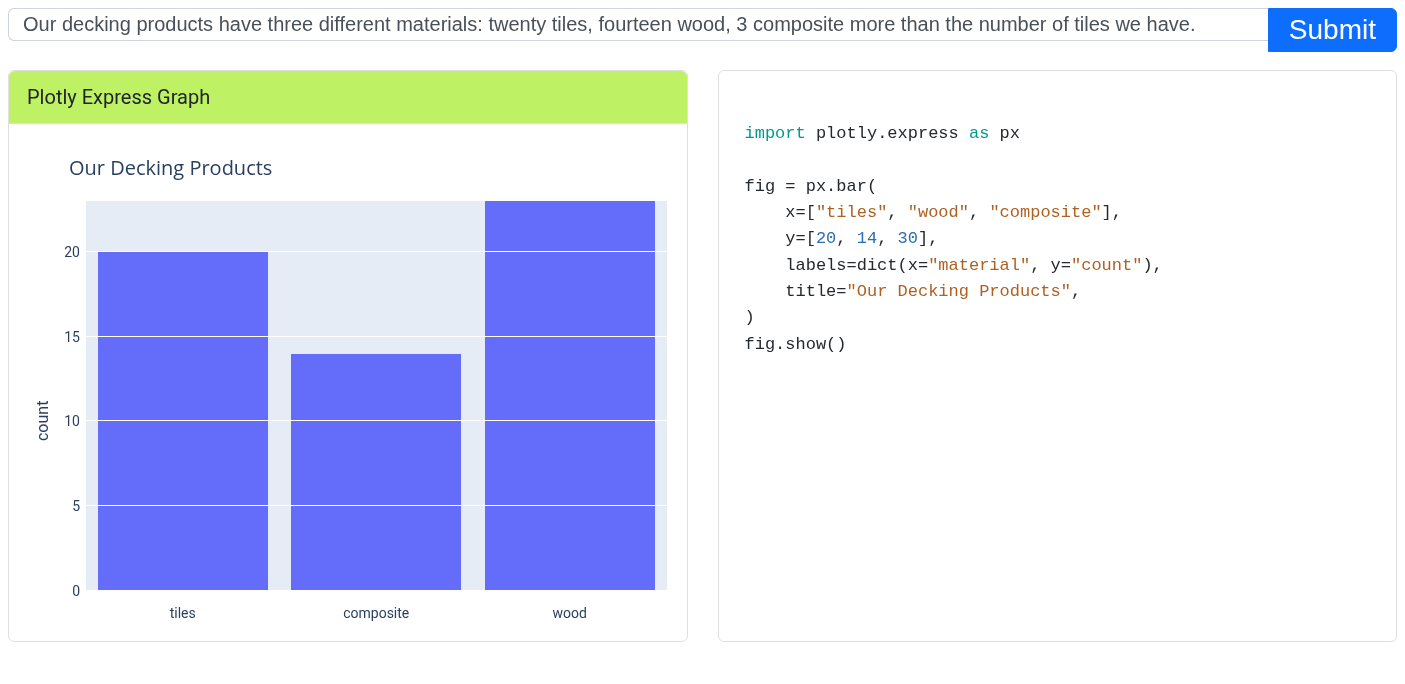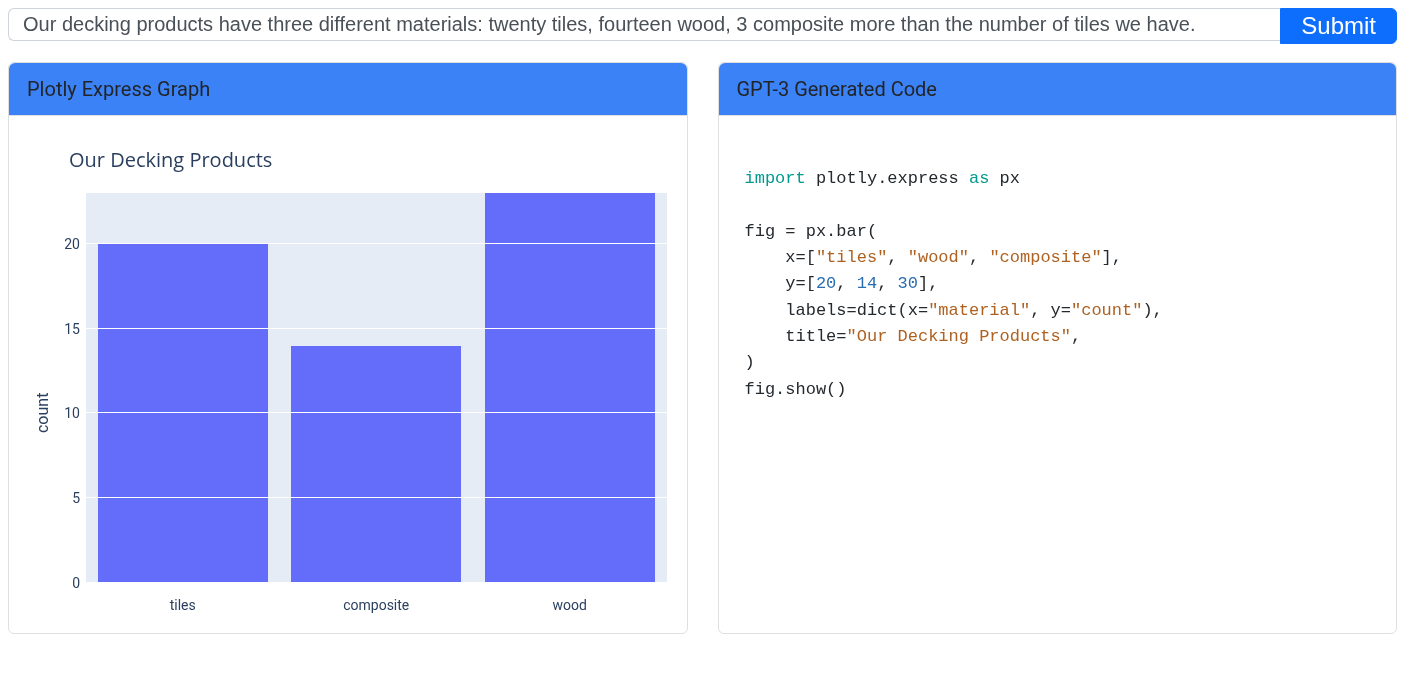--- a/index.html
+++ b/index.html
@@ -24,39 +24,39 @@
     border-right: none;
     border-radius: 6px 0 0 6px;
     color: #495057;
     outline: none;
     height: 33px;
   }
   .submit-btn {
     background: #0d6efd;
     color: #fff;
     border: 1px solid #0d6efd;
-    font-size: 24px;
+    font-size: 28px;
     padding: 0 20px;
     border-radius: 0 6px 6px 0;
     cursor: pointer;
-    height: 36px;
+    height: 44px;
   }
   .panels {
     display: flex;
     gap: 30px;
   }
   .card {
     flex: 1;
     border: 1px solid #dfdfdf;
     border-radius: 6px;
     background: #fff;
     min-width: 0;
   }
   .card-header {
-    background: #3b82f6;
+    background: #bef264;
     border-bottom: 1px solid #dfdfdf;
     padding: 14px 18px;
     font-size: 20px;
     color: #212529;
     border-radius: 6px 6px 0 0;
   }
   .card-body {
     padding: 20px;
   }
 
@@ -204,21 +204,20 @@
                 <div class="x-tick">composite</div>
                 <div class="x-tick">wood</div>
               </div>
           </div>
         </div>
       </div>
     </div>
   </div>
 
   <div class="card">
-    <div class="card-header">GPT-3 Generated Code</div>
     <div class="card-body">
 <div class="code-block"><span class="tok-kw">import</span> <span class="tok-mod">plotly.express</span> <span class="tok-kw">as</span> <span class="tok-mod">px</span>
 
 <span class="tok-var">fig = px.bar(</span>
 <span>    x=[</span><span class="tok-str">"tiles"</span>, <span class="tok-str">"wood"</span>, <span class="tok-str">"composite"</span><span>],</span>
 <span>    y=[</span><span class="tok-num">20</span>, <span class="tok-num">14</span>, <span class="tok-num">30</span><span>],</span>
 <span>    labels=dict(x=</span><span class="tok-str">"material"</span><span>, y=</span><span class="tok-str">"count"</span><span>),</span>
 <span>    title=</span><span class="tok-str">"Our Decking Products"</span><span>,</span>
 <span>)</span>
 <span>fig.show()</span>

